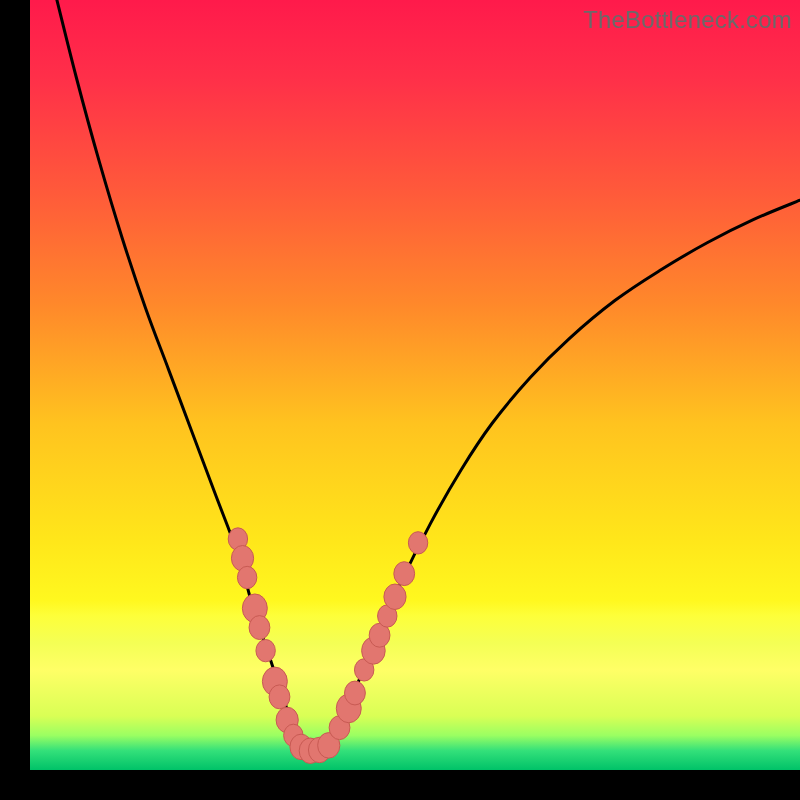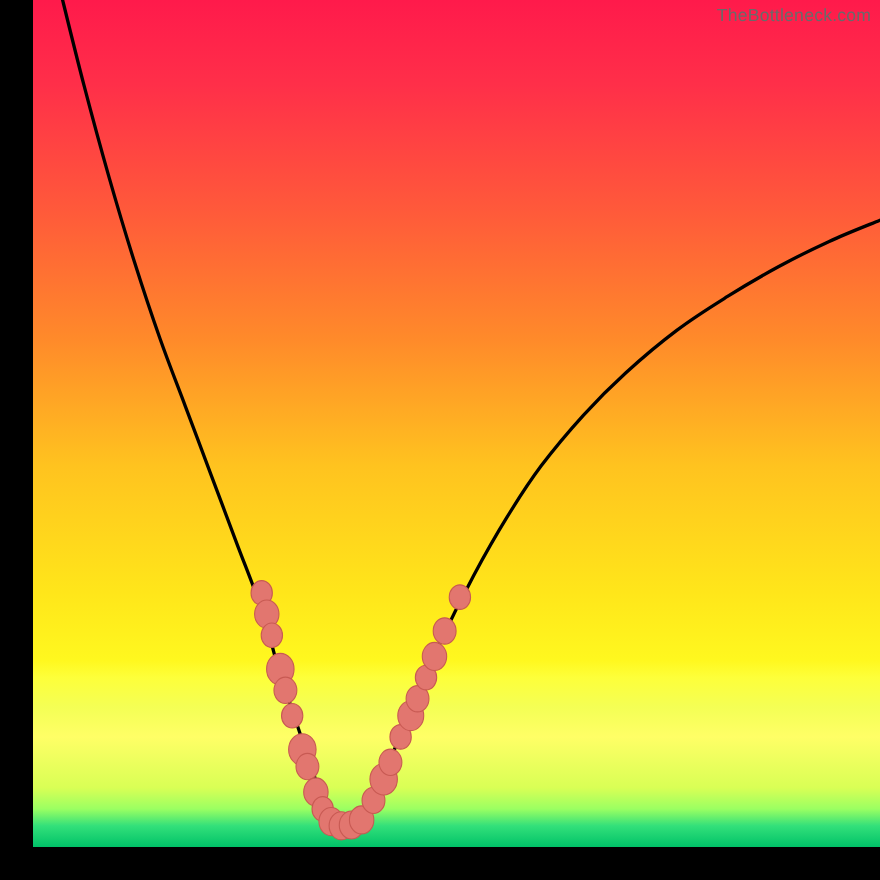--- a/index.html
+++ b/index.html
@@ -32,21 +32,21 @@
     left: 0;
     top: 0;
     width: 770px;
     height: 770px;
   }
   .watermark {
     position: absolute;
     top: 6px;
     right: 8px;
     color: #6a6a6a;
-    font-size: 16px;
+    font-size: 24px;
     font-weight: 500;
     letter-spacing: 0.2px;
     user-select: none;
   }
   svg {
     position: absolute;
     left: 0;
     top: 0;
   }
 </style>

